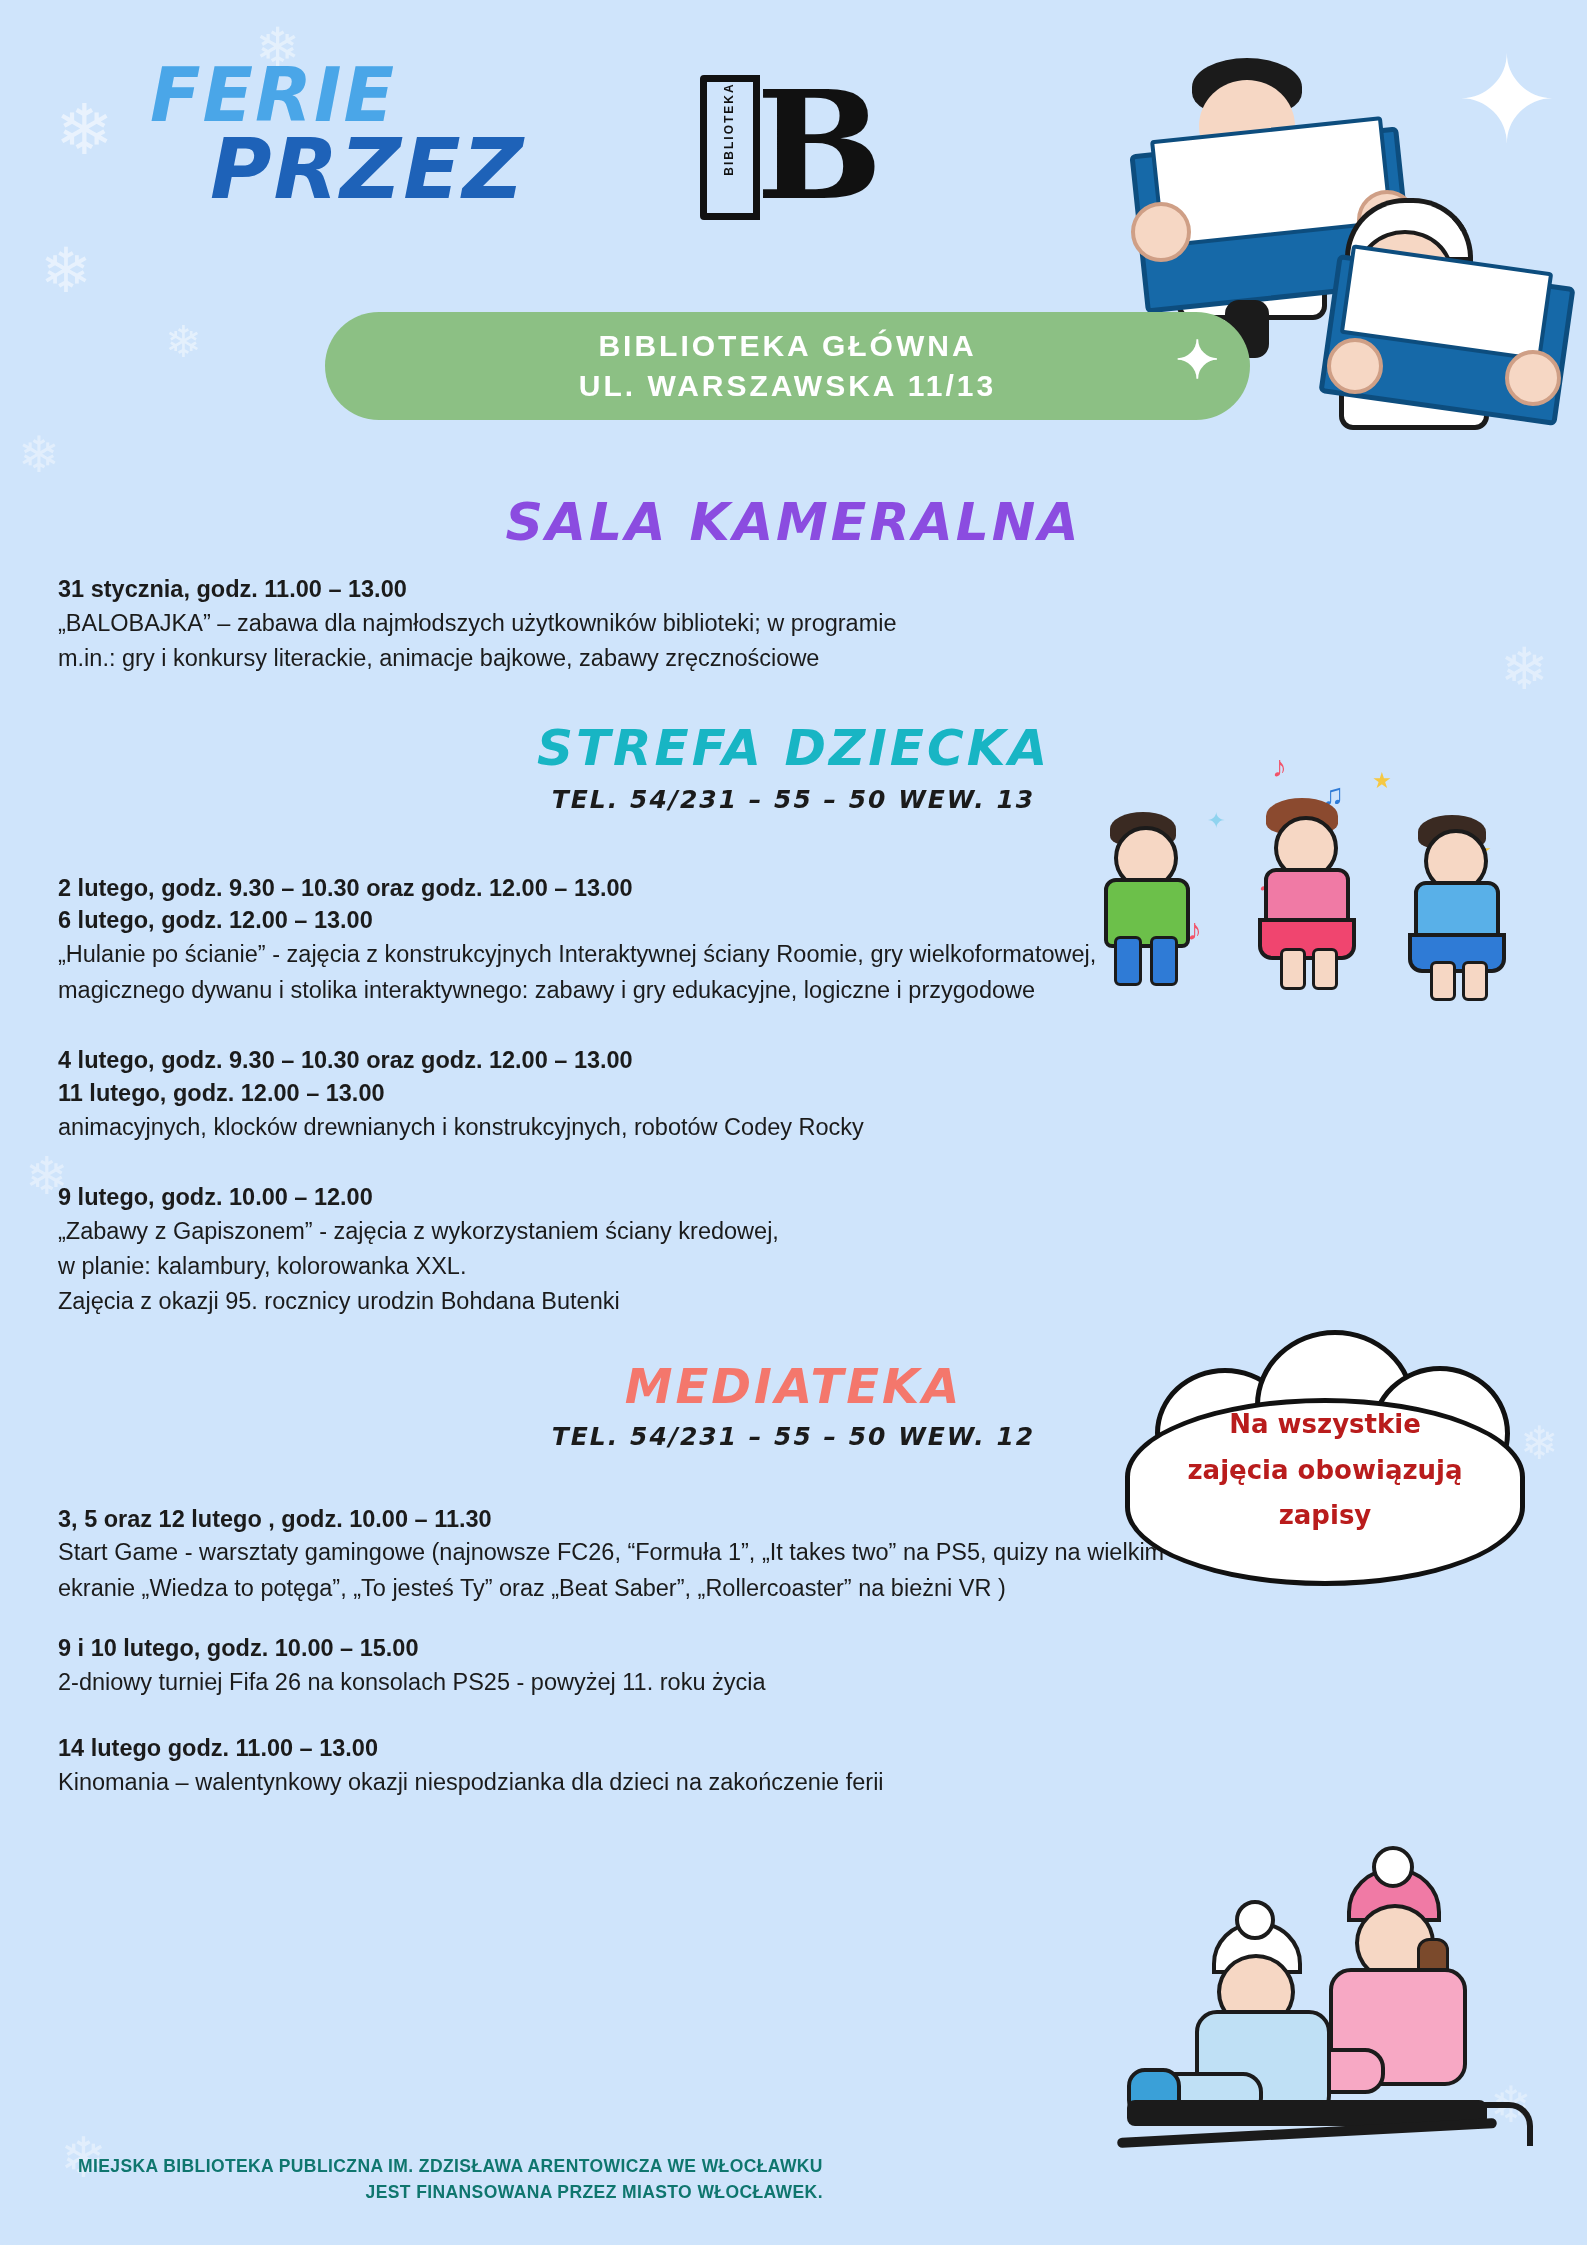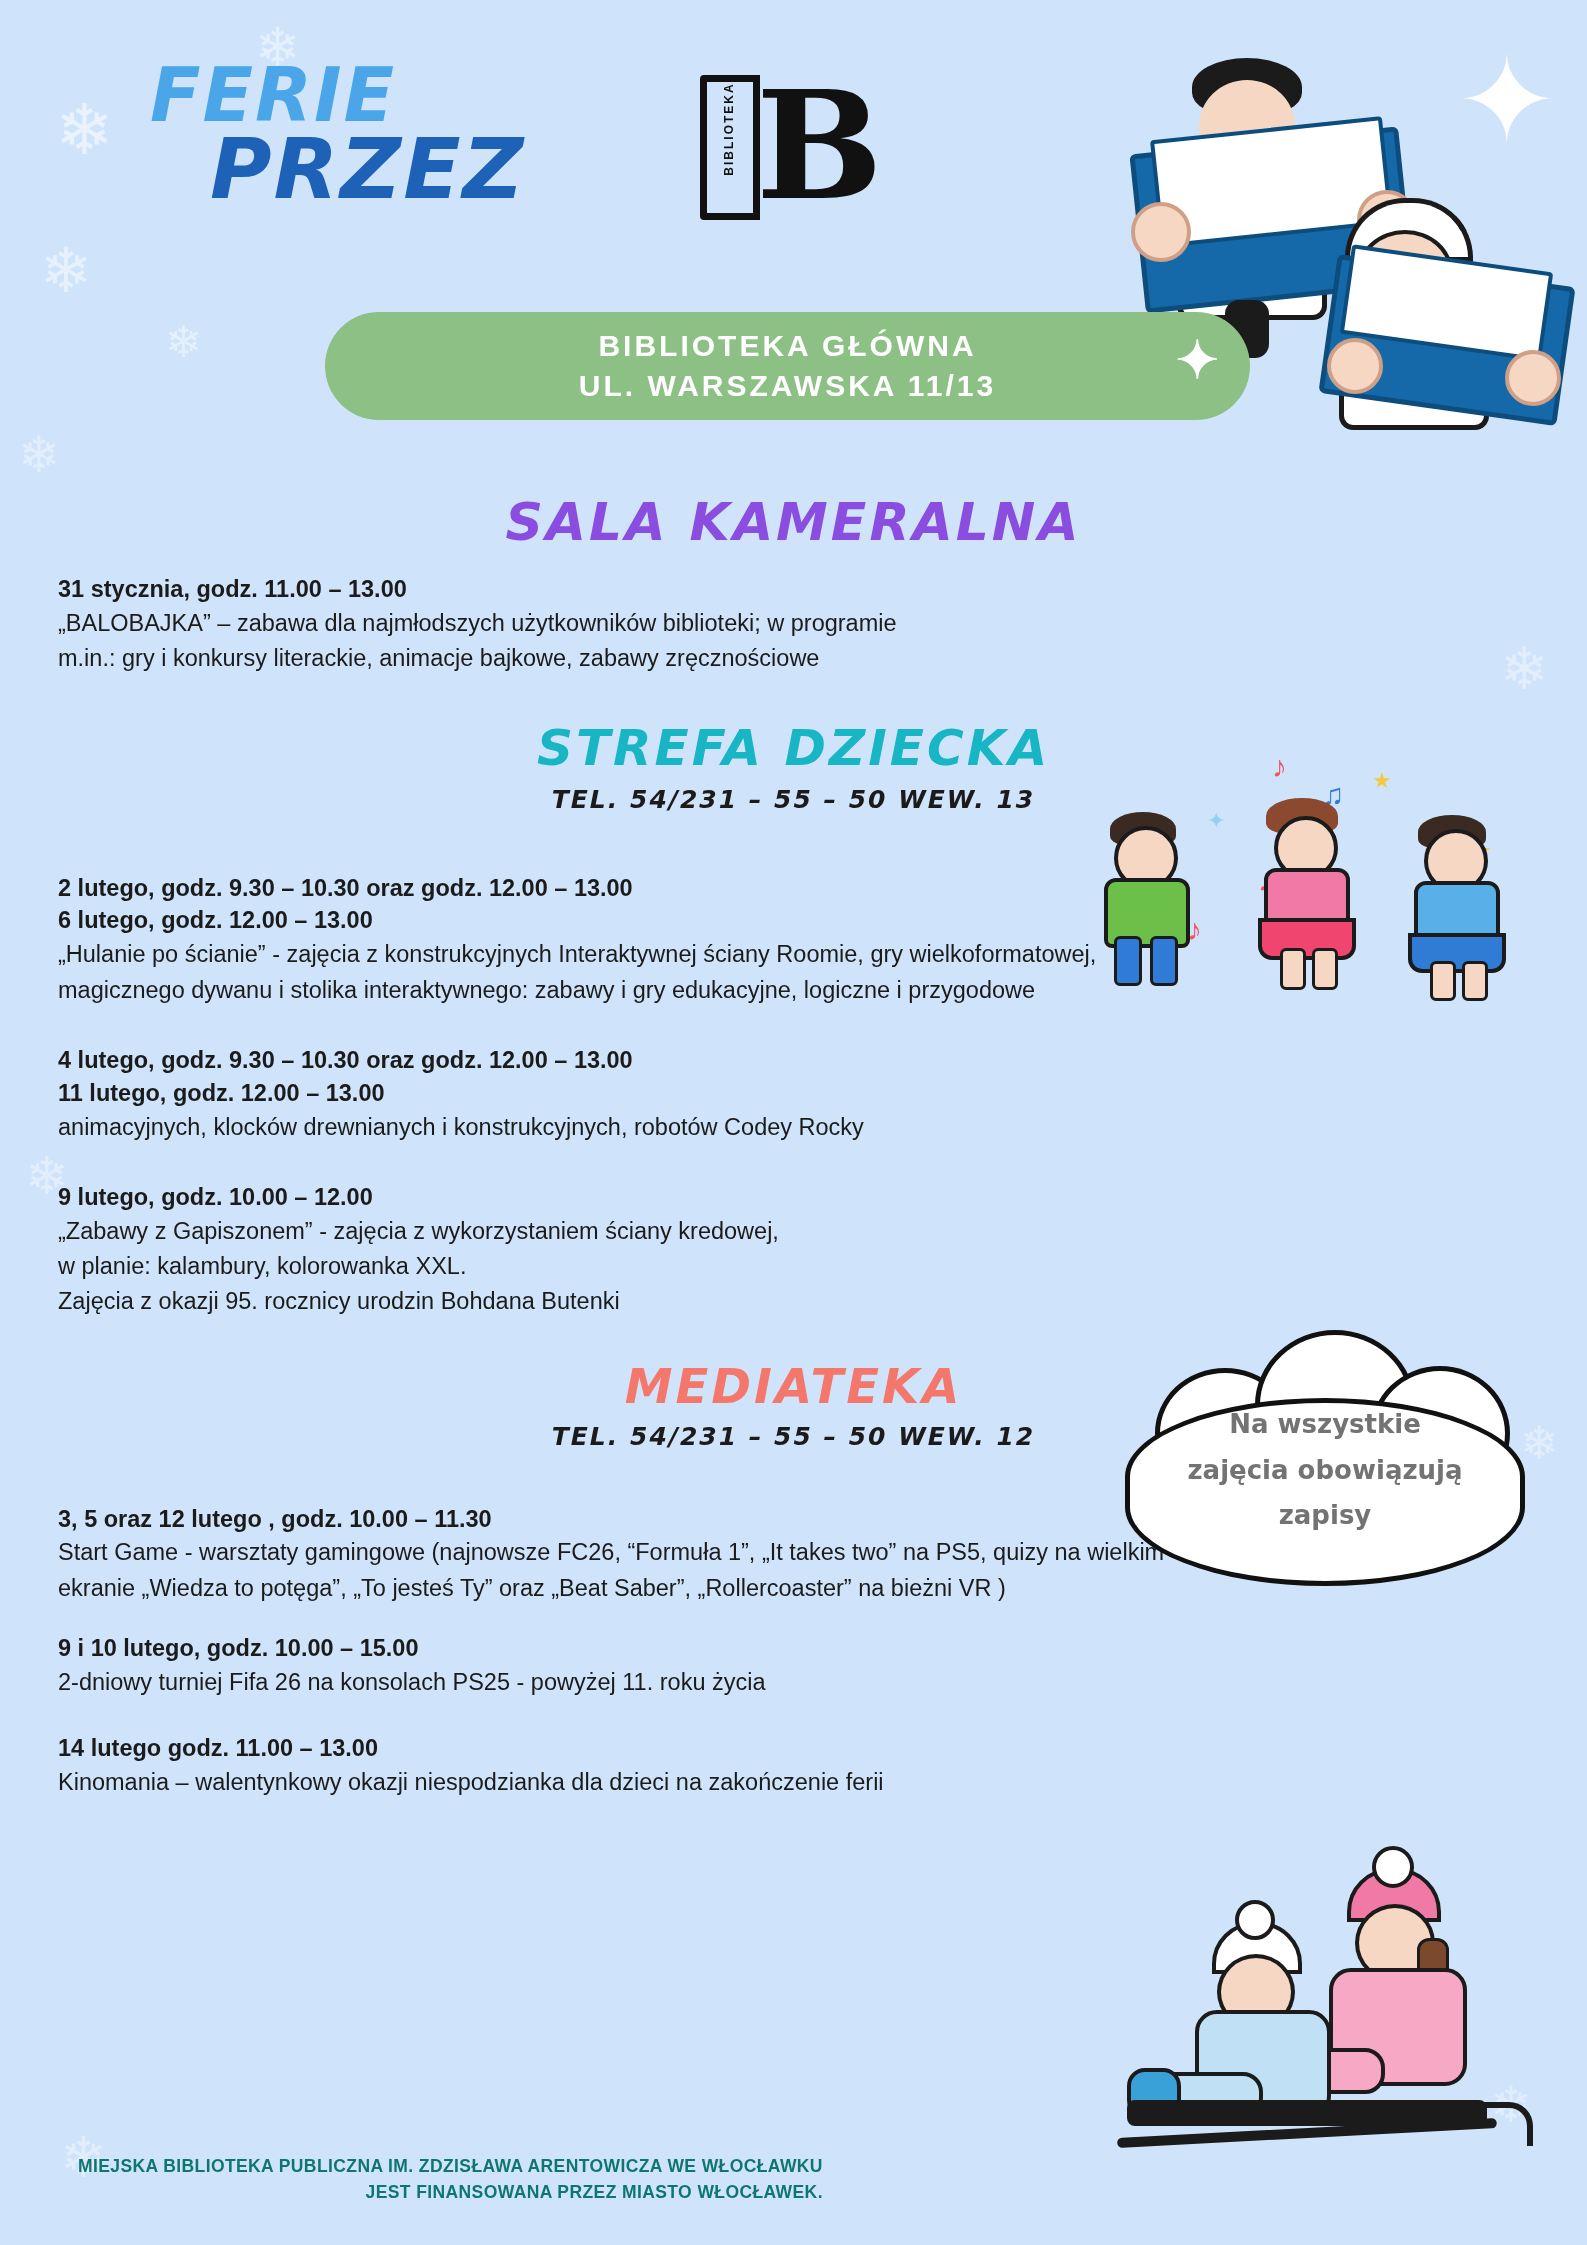--- a/index.html
+++ b/index.html
@@ -256,21 +256,21 @@
     inset: 0;
     display: flex;
     flex-direction: column;
     align-items: center;
     justify-content: center;
     text-align: center;
     font-family: "DejaVu Sans", sans-serif;
     font-weight: bold;
     font-size: 26px;
     line-height: 1.75;
-    color: #737373;
+    color: #b91c1c;
     z-index: 3;
   }
 
   
   .kids {
     position: absolute;
     right: 55px;
     top: 770px;
     width: 460px;
     height: 220px;

